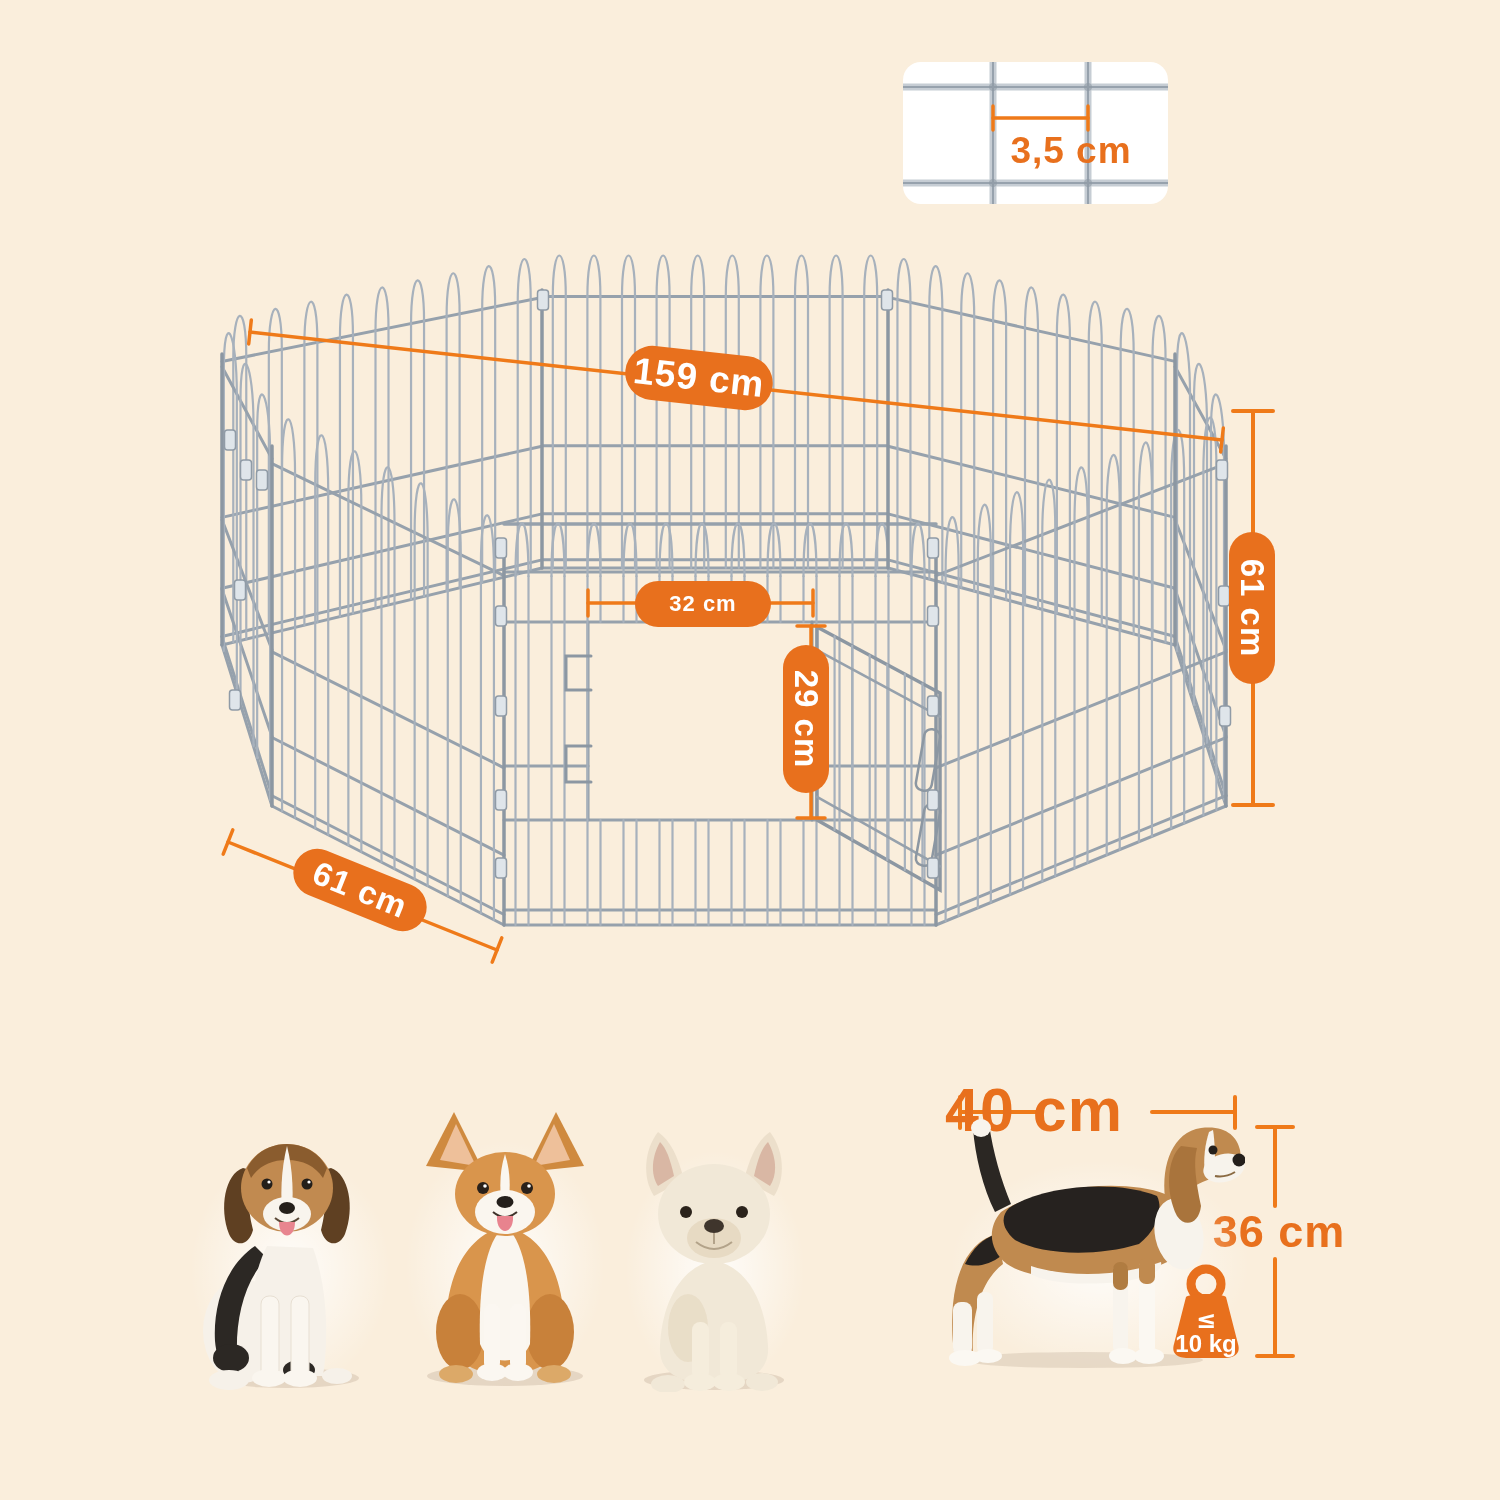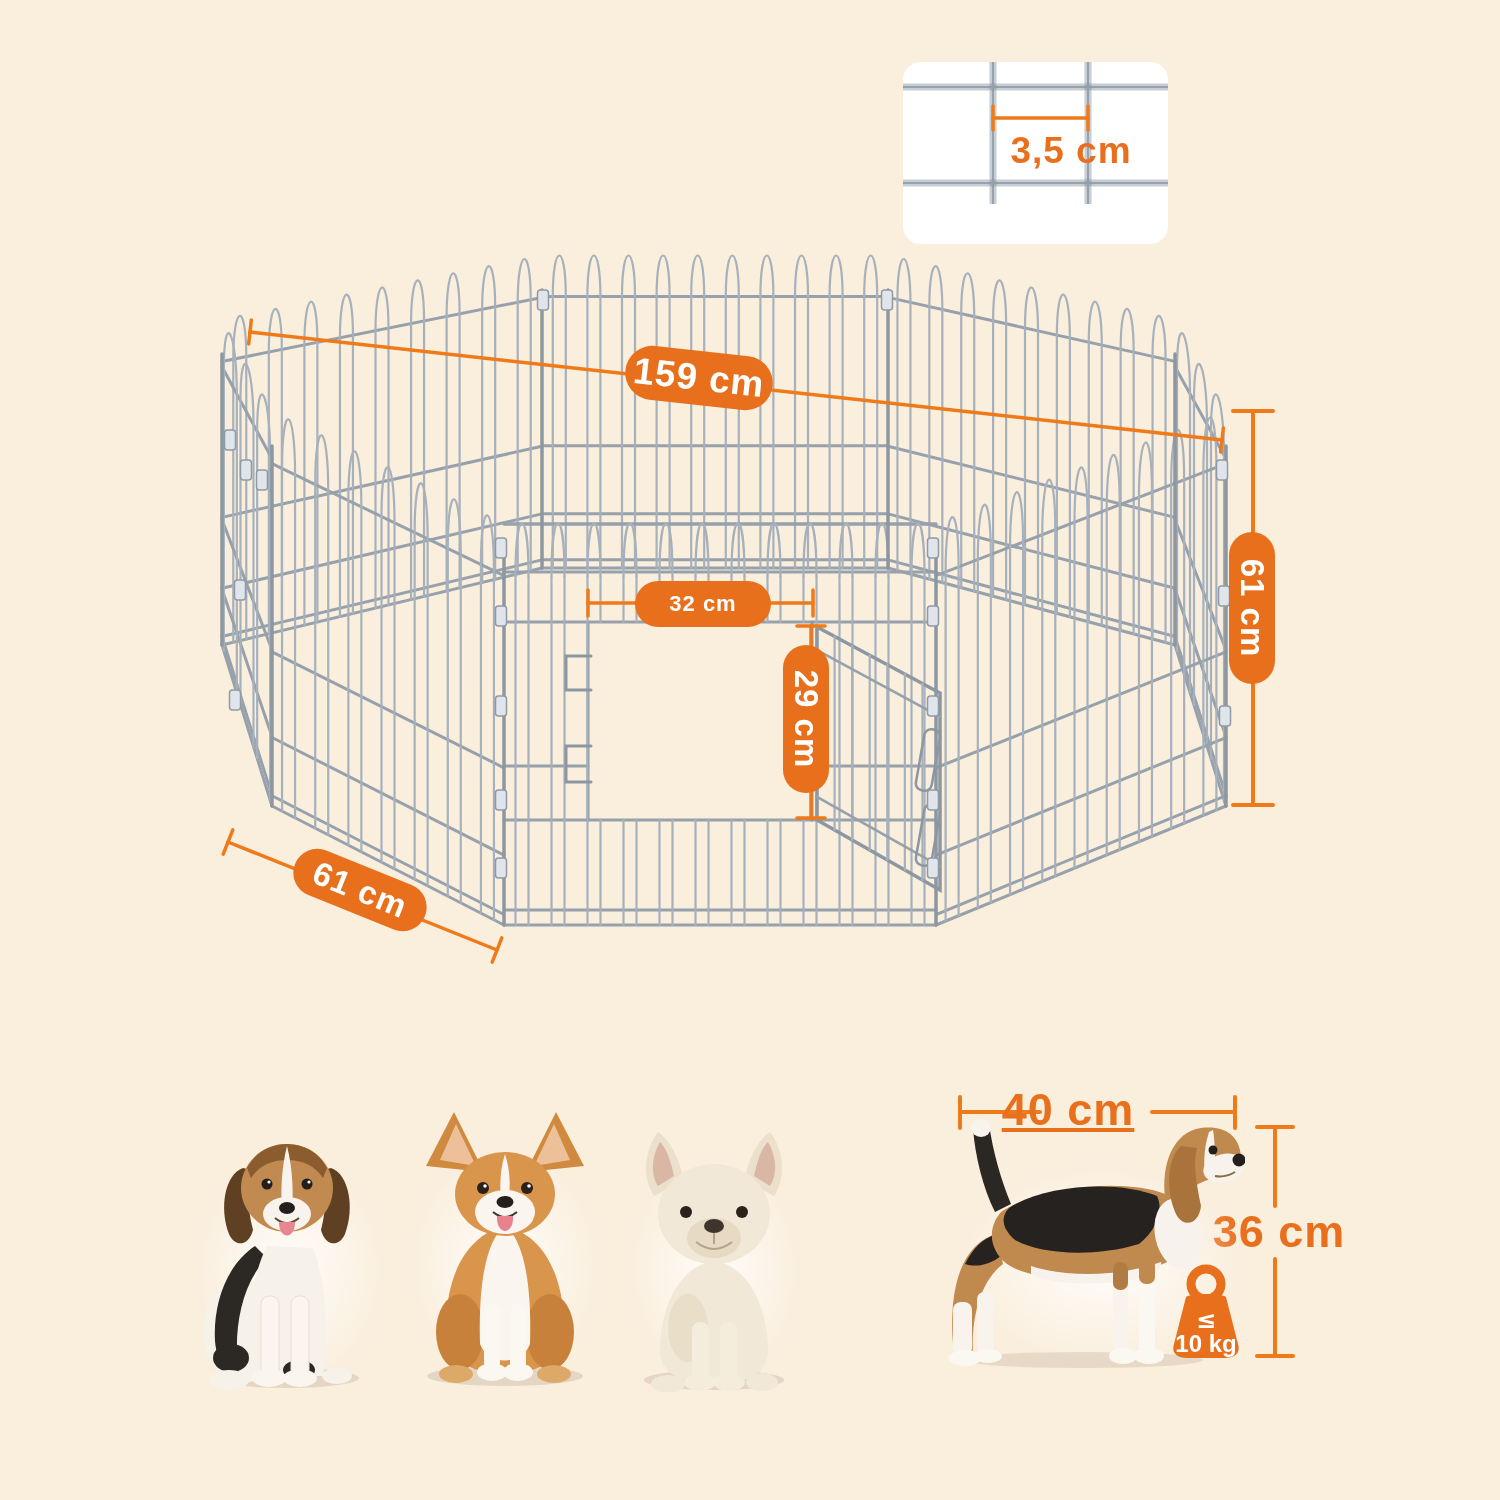--- a/index.html
+++ b/index.html
@@ -6,21 +6,21 @@
   .stage{position:relative;width:1500px;height:1500px;background:var(--background,#FAEEDC);
          overflow:hidden;font-family:"Liberation Sans",sans-serif;}
   .layer{position:absolute;left:0;top:0;}
   .pill{position:absolute;display:flex;align-items:center;justify-content:center;
         background:var(--accent,#E8701D);color:#fff;border-radius:999px;font-weight:700;
         letter-spacing:1px;}
   .pill span{white-space:nowrap;}
   .pill.vert span{transform:rotate(90deg);}
   .o-text{position:absolute;color:var(--accent,#E8701D);font-weight:700;white-space:nowrap;
           transform:translate(-50%,-50%);letter-spacing:1px;}
-  .mesh-card{position:absolute;left:903px;top:62px;width:265px;height:182px;background:#fff;
+  .mesh-card{position:absolute;left:903px;top:62px;width:265px;height:142px;background:#fff;
              border-radius:18px;}
   .mesh-card svg{position:absolute;left:0;top:0;}
   .mesh-label{left:168px;top:89px;font-size:37px;}
   .dog{position:absolute;}
   .glow{position:absolute;border-radius:50%;
         background:radial-gradient(closest-side,rgba(255,255,255,.85),rgba(255,255,255,0));}
 </style>
 </head>
 <body>
 
@@ -385,21 +385,21 @@
   <div class="pill vert" style="left:806px;top:719px;width:46px;height:148px;font-size:33px;transform:translate(-50%,-50%);">
       <span>29 cm</span>
     </div>
   <div class="pill vert" style="left:1252px;top:608px;width:46px;height:152px;font-size:33px;transform:translate(-50%,-50%);">
       <span>61 cm</span>
     </div>
   <div class="pill" style="left:360px;top:890px;width:140px;height:48px;font-size:33px;transform:translate(-50%,-50%) rotate(21.9deg);">
       <span>61 cm</span>
     </div>
 
-  <div class="o-text" style="left:1068px;top:1110px;font-size:45px;text-decoration:underline;">40 cm</div>
+  <div class="o-text" style="left:1034px;top:1110px;font-size:61px;">40 cm</div>
   <div class="o-text" style="left:1279px;top:1232px;font-size:45px;">36 cm</div>
 
   <div class="glow" style="left:190px;top:1150px;width:200px;height:240px;"></div>
   <div class="glow" style="left:405px;top:1140px;width:200px;height:250px;"></div>
   <div class="glow" style="left:625px;top:1150px;width:180px;height:240px;"></div>
   <div class="glow" style="left:950px;top:1160px;width:300px;height:210px;"></div>
 
   <svg class="dog" style="left:195px;top:1126px;" width="184" height="266" viewBox="0 0 184 266" aria-label="beagle puppy">
     <ellipse cx="92" cy="252" rx="72" ry="10" fill="#CBB9A4" opacity="0.45"></ellipse>
     <ellipse cx="48" cy="205" rx="40" ry="52" fill="#F6F1E9"></ellipse>

